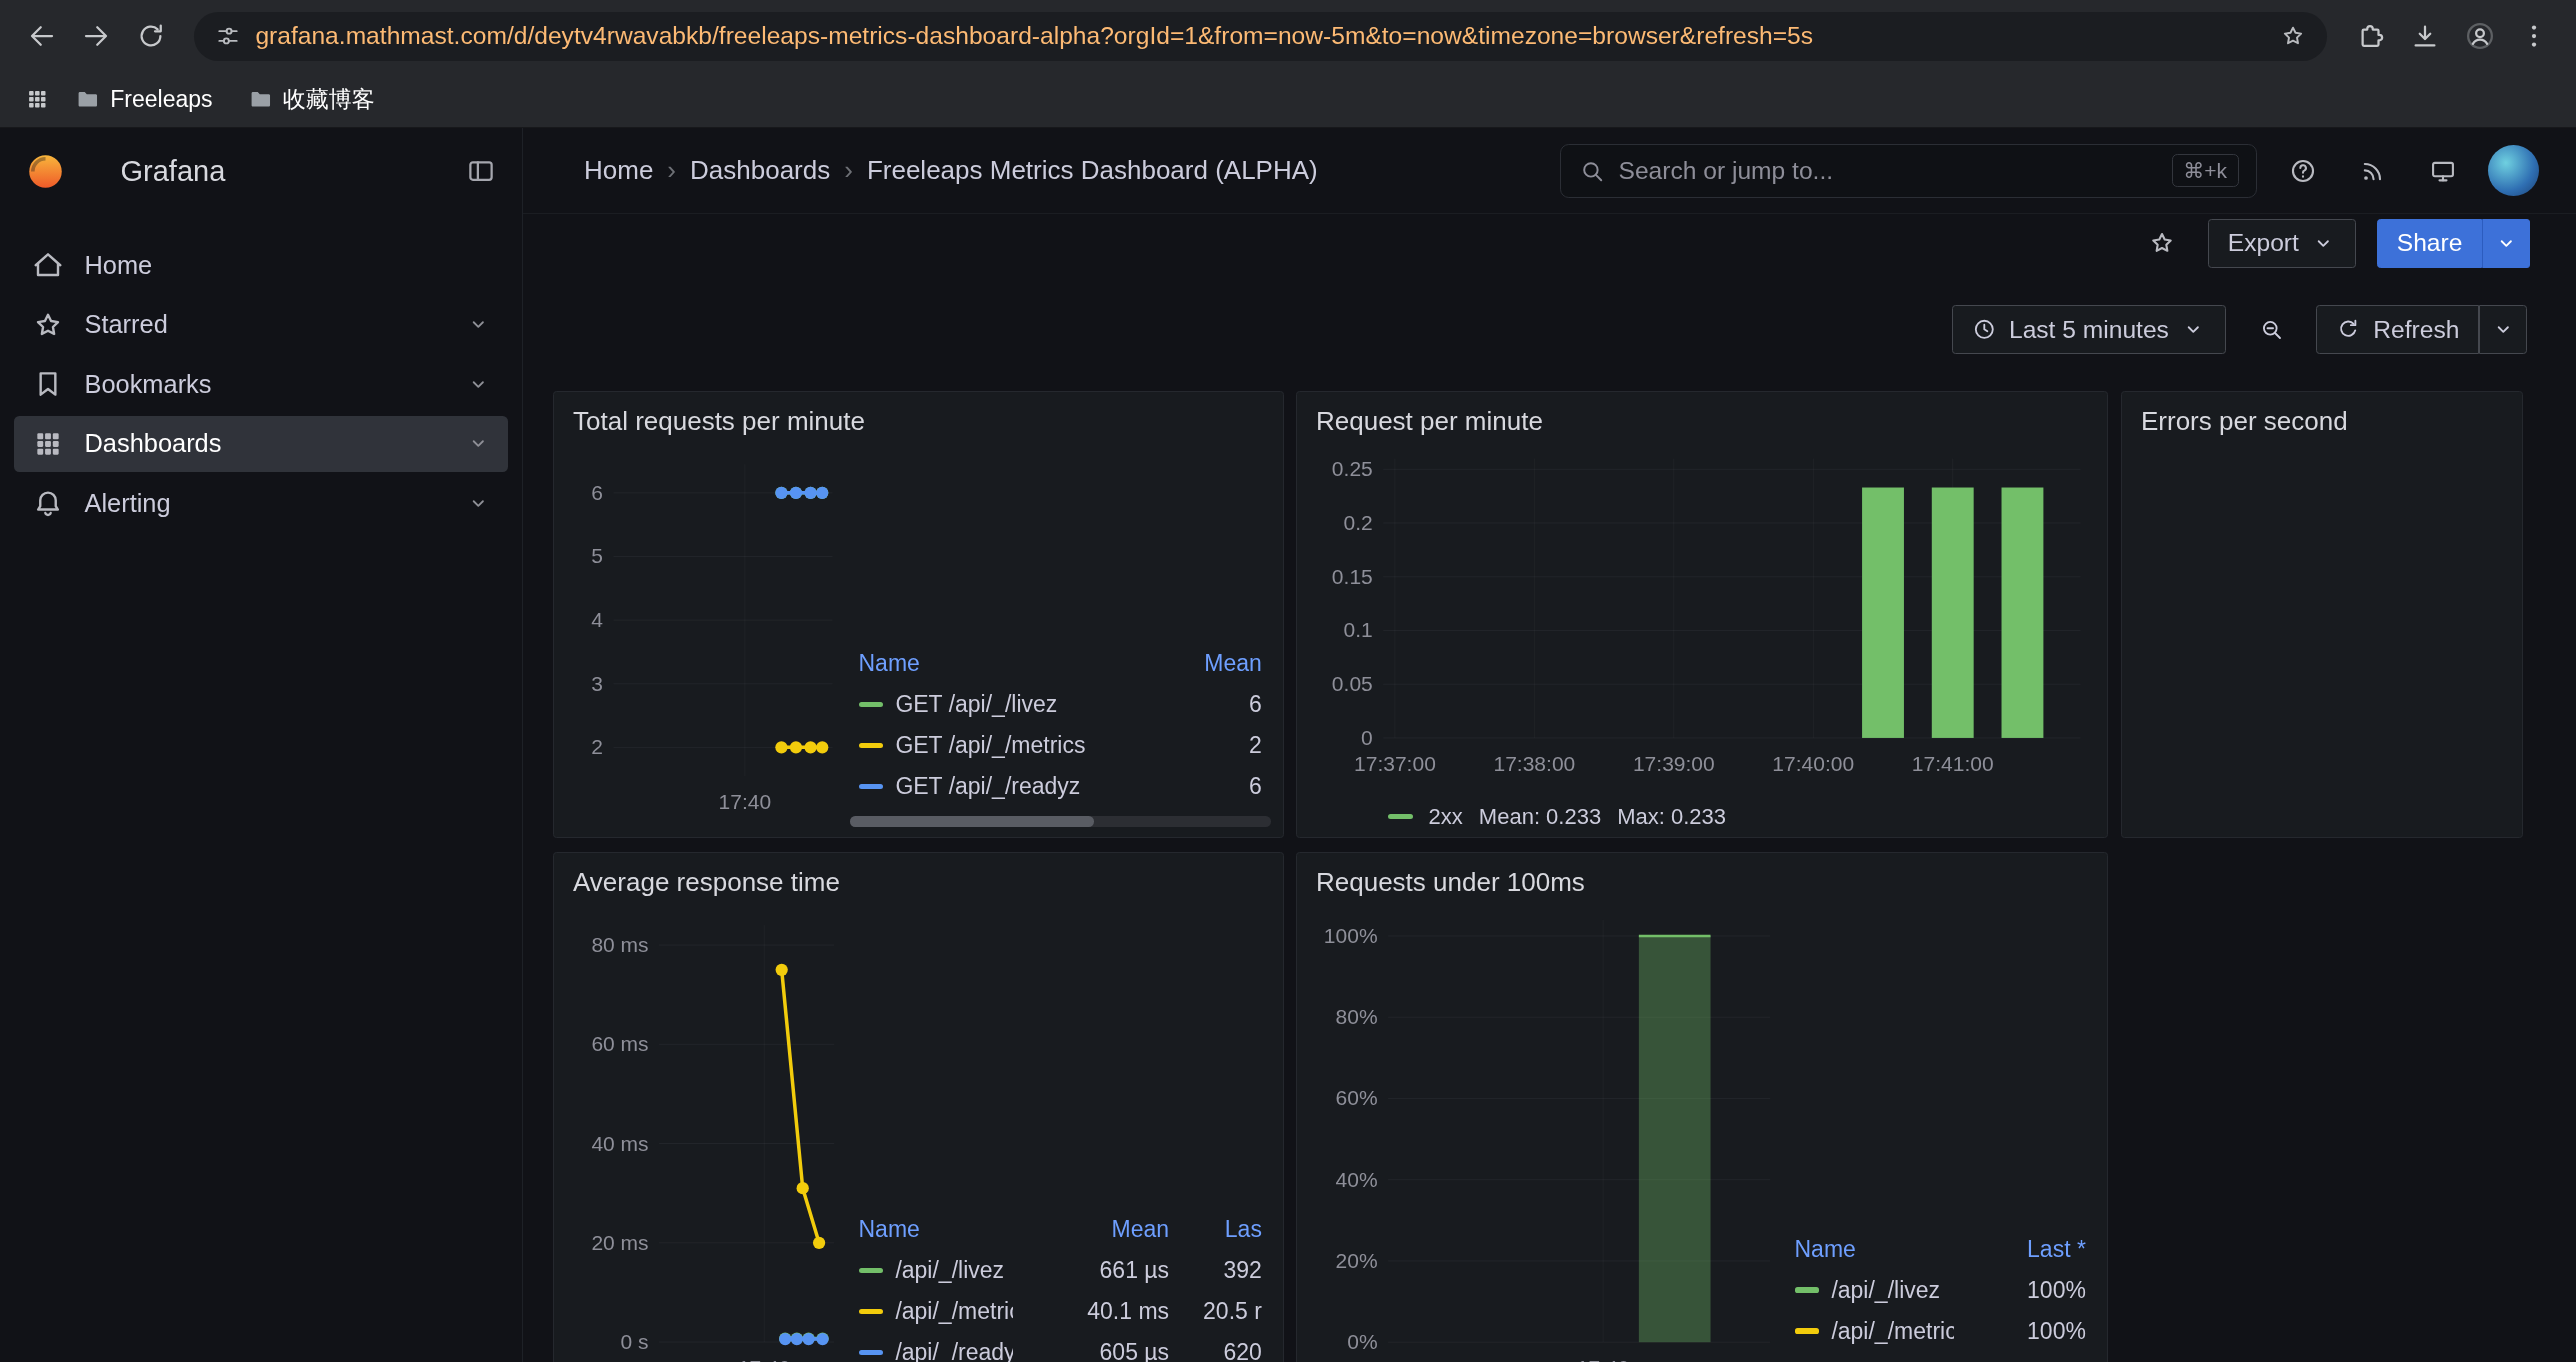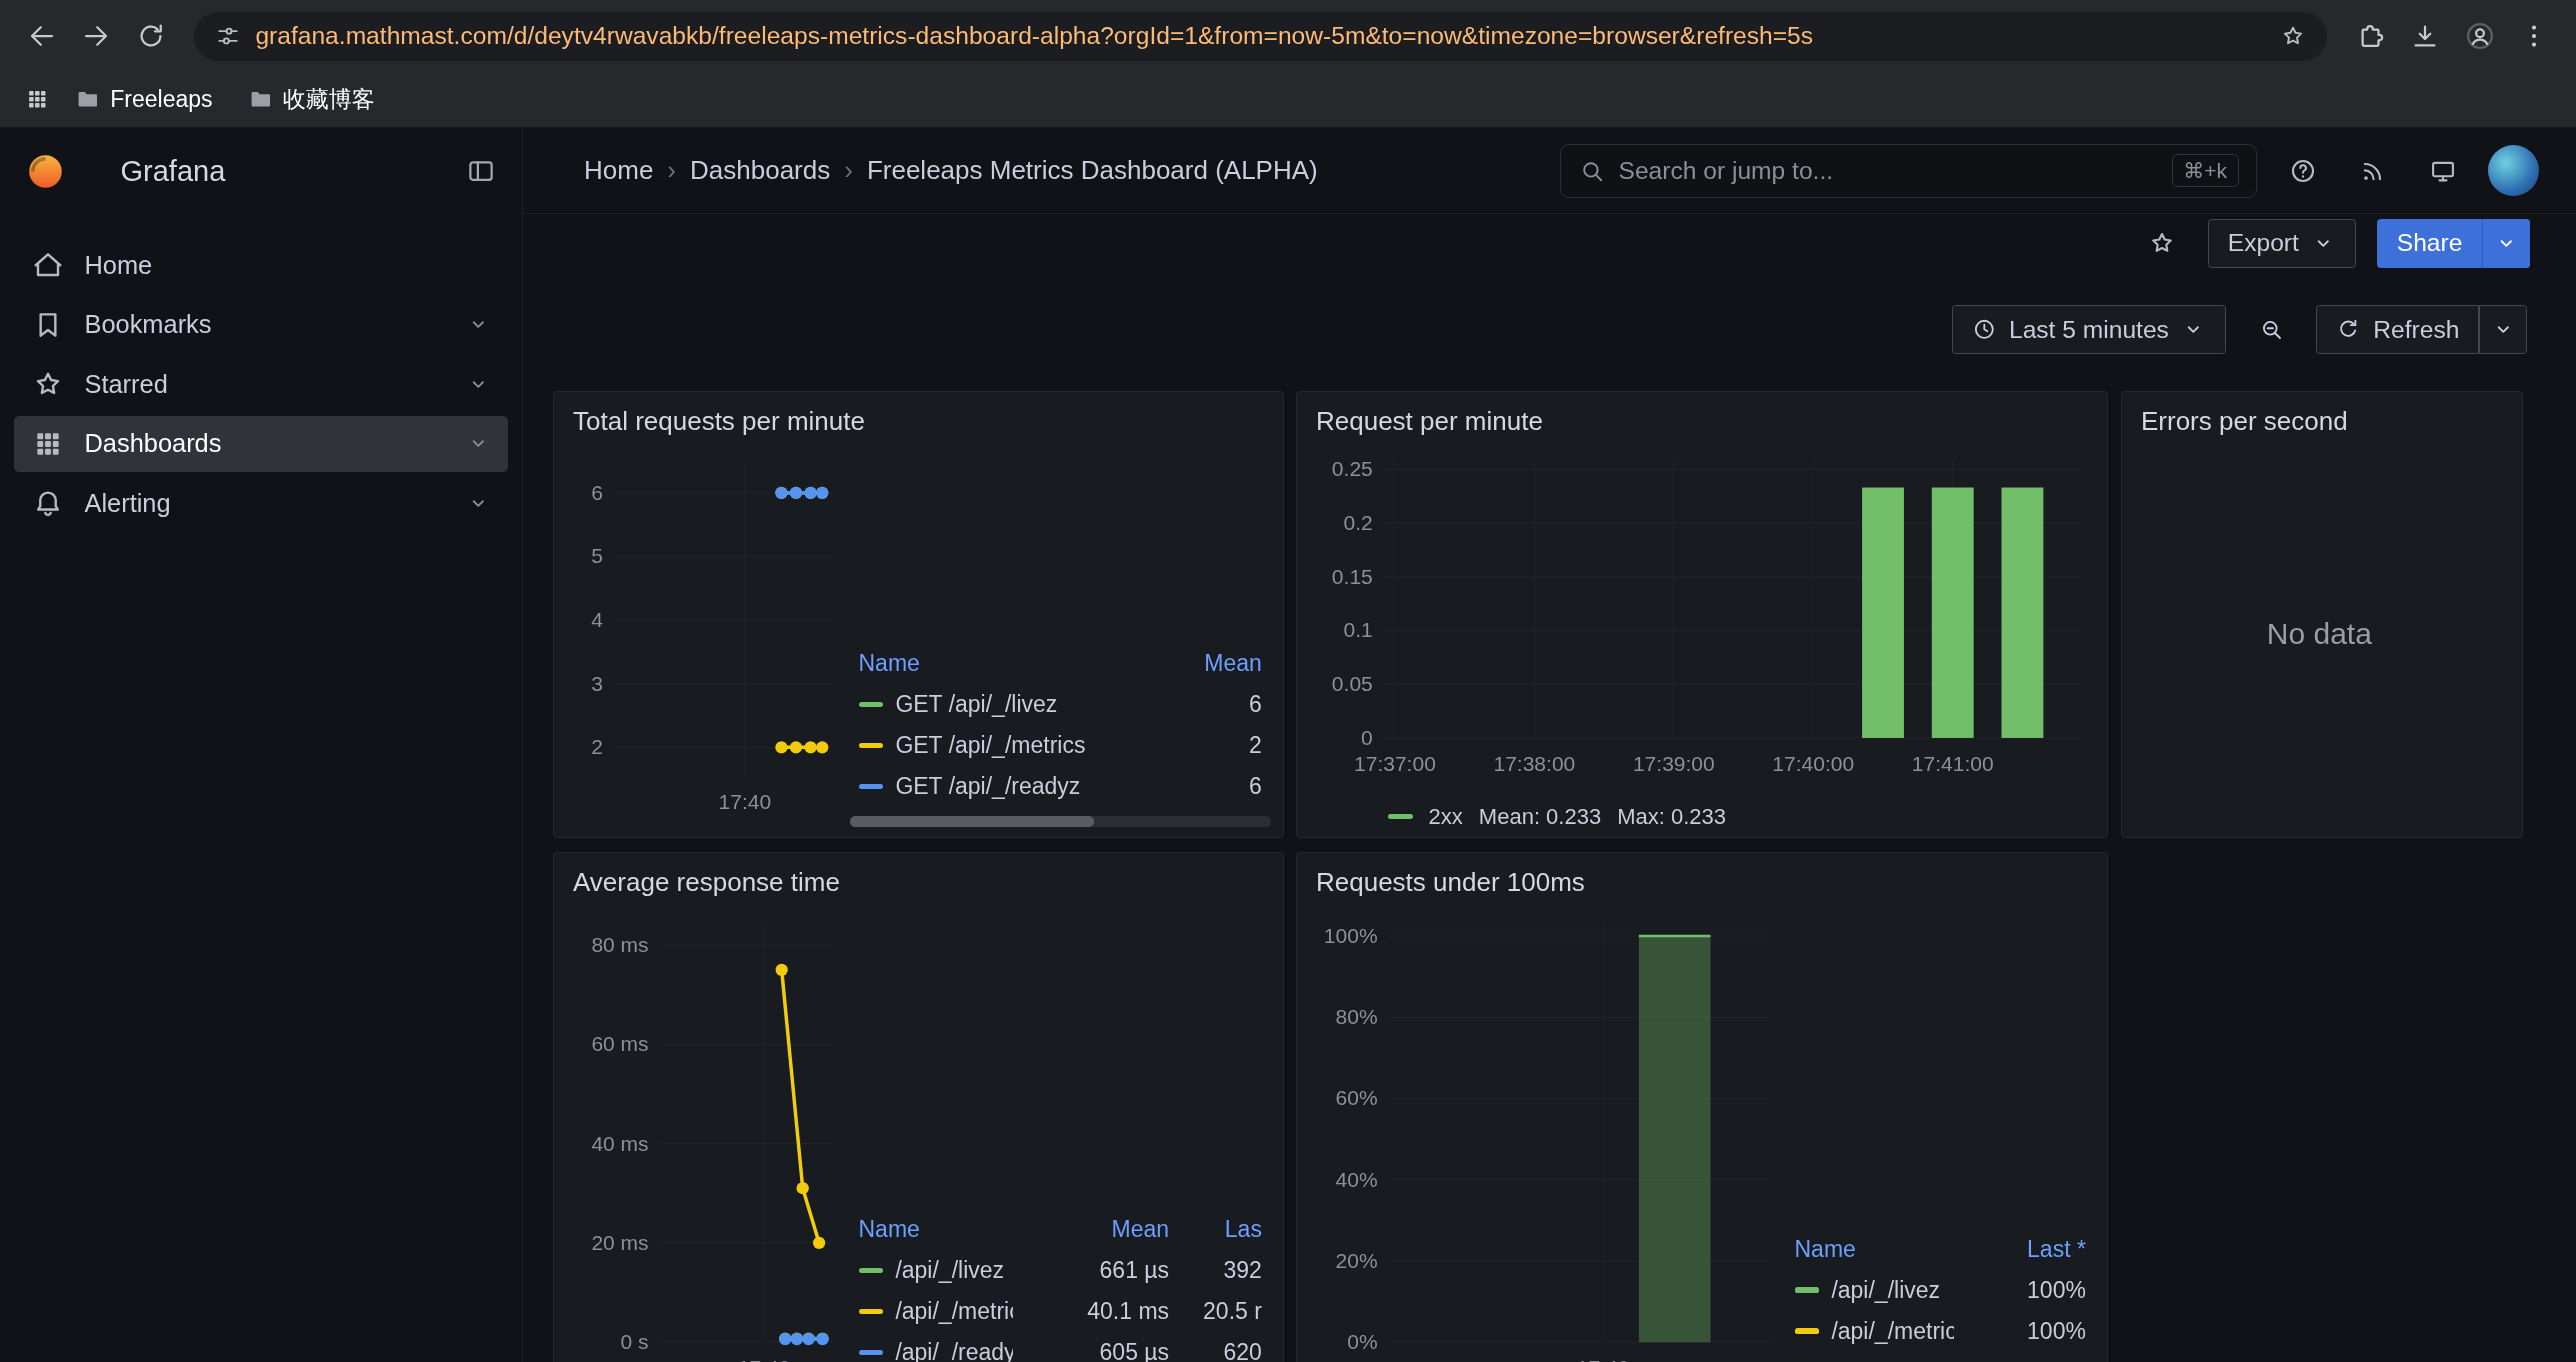--- a/index.html
+++ b/index.html
@@ -228,39 +228,39 @@
         <div class="nav-item">
           <span class="s-ico" data-icon="home">
             <svg viewBox="0 0 24 24" fill="none" stroke="currentColor" stroke-width="1.8" stroke-linecap="round" stroke-linejoin="round">
               <path d="M4.5 11.2v8.3h15v-8.3"></path>
               <path d="M2.8 12.2 12 4l9.2 8.2"></path>
             </svg>
           </span>
           <span>Home</span>
         </div>
         <div class="nav-item">
+          <span class="s-ico" data-icon="star">
+            <svg viewBox="0 0 24 24" fill="none" stroke="currentColor" stroke-width="1.8" stroke-linecap="round" stroke-linejoin="round">
+              <path d="M12 4.3l2.3 4.7 5.2.8-3.8 3.7.9 5.2-4.6-2.4-4.6 2.4.9-5.2-3.8-3.7 5.2-.8z"></path>
+            </svg>
+          </span>
+          <span>Starred</span>
+          <span class="chev" data-icon="chev-down">
+            <svg viewBox="0 0 24 24" fill="none" stroke="currentColor" stroke-width="1.8" stroke-linecap="round" stroke-linejoin="round">
+              <path d="M7.5 10l4.5 4.5L16.5 10"></path>
+            </svg>
+          </span>
+        </div>
+        <div class="nav-item">
           <span class="s-ico" data-icon="bookmark">
             <svg viewBox="0 0 24 24" fill="none" stroke="currentColor" stroke-width="1.8" stroke-linecap="round" stroke-linejoin="round">
               <path d="M6.5 4h11v16L12 15.8 6.5 20z"></path>
             </svg>
           </span>
           <span>Bookmarks</span>
-          <span class="chev" data-icon="chev-down">
-            <svg viewBox="0 0 24 24" fill="none" stroke="currentColor" stroke-width="1.8" stroke-linecap="round" stroke-linejoin="round">
-              <path d="M7.5 10l4.5 4.5L16.5 10"></path>
-            </svg>
-          </span>
-        </div>
-        <div class="nav-item">
-          <span class="s-ico" data-icon="star">
-            <svg viewBox="0 0 24 24" fill="none" stroke="currentColor" stroke-width="1.8" stroke-linecap="round" stroke-linejoin="round">
-              <path d="M12 4.3l2.3 4.7 5.2.8-3.8 3.7.9 5.2-4.6-2.4-4.6 2.4.9-5.2-3.8-3.7 5.2-.8z"></path>
-            </svg>
-          </span>
-          <span>Starred</span>
           <span class="chev" data-icon="chev-down">
             <svg viewBox="0 0 24 24" fill="none" stroke="currentColor" stroke-width="1.8" stroke-linecap="round" stroke-linejoin="round">
               <path d="M7.5 10l4.5 4.5L16.5 10"></path>
             </svg>
           </span>
         </div>
         <div class="nav-item active">
           <span class="s-ico" data-icon="apps-grid">
             <svg viewBox="0 0 24 24" fill="none" stroke="currentColor" stroke-width="1.8" stroke-linecap="round" stroke-linejoin="round">
               <g fill="currentColor" stroke="none">
@@ -523,23 +523,20 @@
             <span>Mean: 0.233</span>
             <span>Max: 0.233</span>
           </div>
         </div>
       </section>
 
       <section class="panel" style="left:1598px;top:119px;width:402px;height:447px">
         <div class="p-head">
           <h2 class="p-title">Errors per second</h2>
         </div>
-        <div class="p-body">
-          <div class="nodata">No data</div>
-        </div>
       </section>
 
       <section class="panel" style="left:30px;top:580px;width:731px;height:552px">
         <div class="p-head">
           <h2 class="p-title">Average response time</h2>
         </div>
         <div class="p-body">
           <div class="chart"><svg width="289" height="493" viewBox="0 0 330 562">
                 <line x1="112" x2="312" y1="48.7" y2="48.7" stroke="rgba(204,204,220,0.07)"></line>
                 <text class="tk" x="100" y="56.7" text-anchor="end">80 ms</text>

